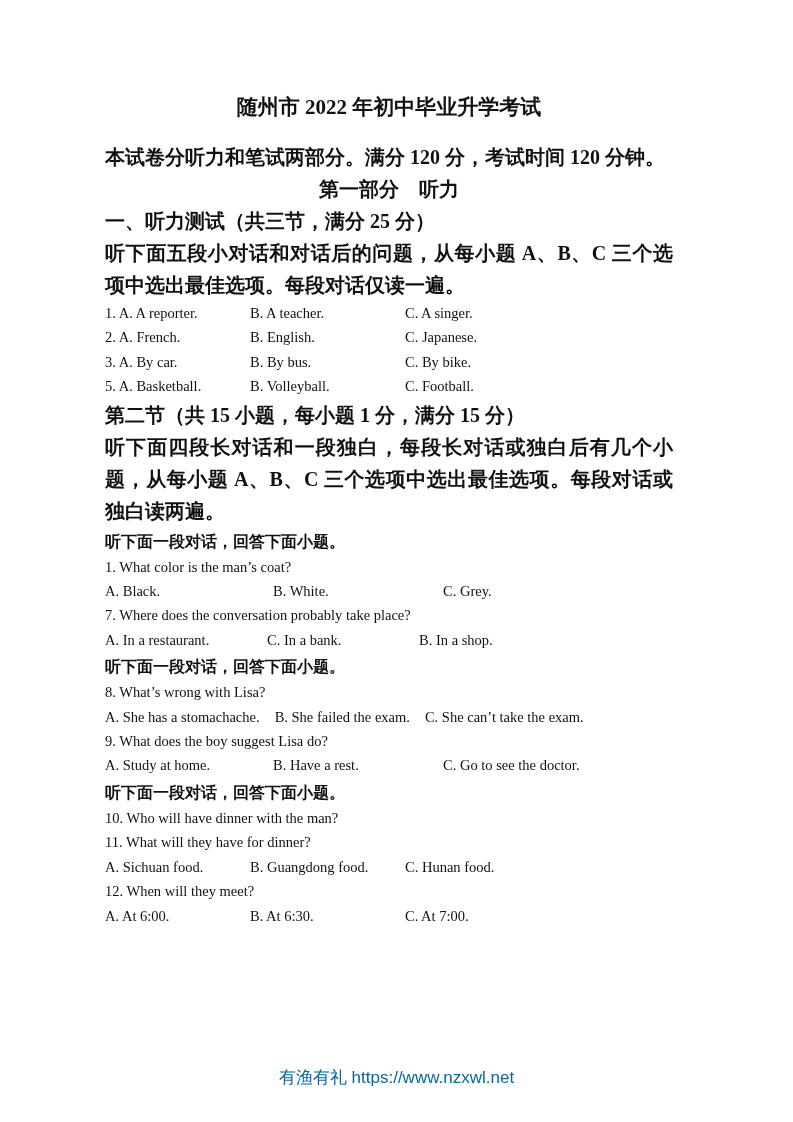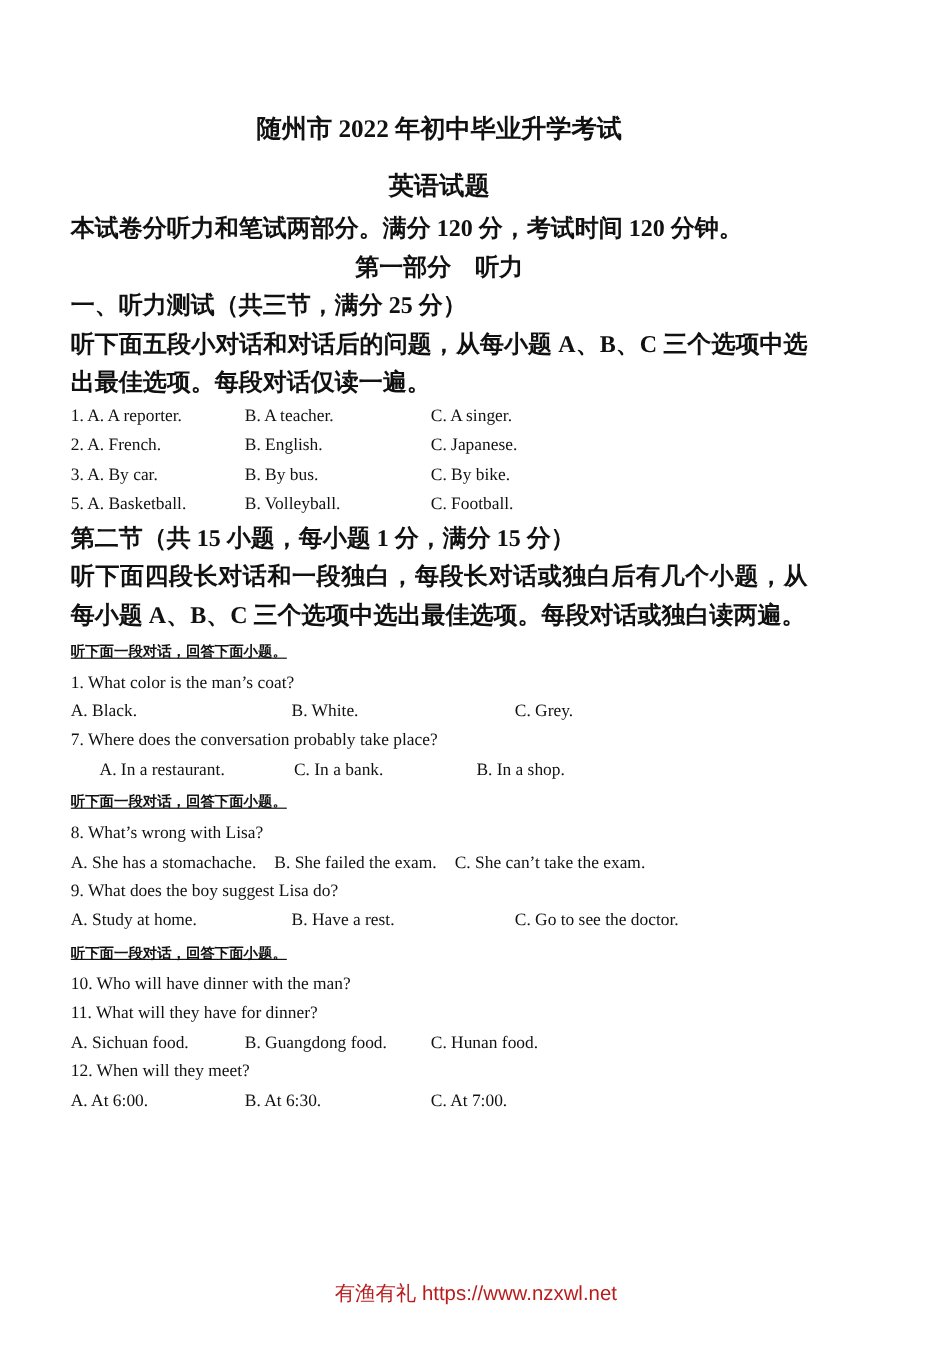--- a/index.html
+++ b/index.html
@@ -7,71 +7,70 @@
     width: 793px; height: 1122px;
     background: #ffffff;
     font-family: "Liberation Serif", "DejaVu Serif", serif;
     color: #111;
     overflow: hidden;
   }
   .page {
     position: relative;
     width: 793px; height: 1122px;
     box-sizing: border-box;
-    padding: 93px 120px 0 59px;
+    padding: 93px 120px 0 105px;
   }
   .title {
     font-size: 21px; font-weight: bold;
     text-align: center; line-height: 28px;
     margin: 0 0 20px 0;
   }
   .subtitle {
     font-size: 21px; font-weight: bold;
     text-align: center; line-height: 28px;
     margin: 0 0 6px 0;
   }
   .cn {
     font-size: 20px; font-weight: bold;
     line-height: 32px; margin: 0;
     text-align: justify;
   }
   .cn.center { text-align: center; }
   .lead {
-    font-size: 12px; font-weight: bold;
-    line-height: 27px; margin: 0; padding-top: 1px; text-decoration: underline;
+    font-size: 16px; font-weight: bold;
+    line-height: 27px; margin: 0; padding-top: 1px;
   }
   .en-line {
     font-size: 14.5px; font-weight: normal;
     line-height: 24.4px; margin: 0;
   }
   .opt-row { display: grid; }
   .opt-row span { display: block; }
   .cols-a { grid-template-columns: 145px 155px auto; }
-  .cols-b { grid-template-columns: 162px 152px auto; margin-left: 24px; }
-  .cols-c { grid-template-columns: 168px 170px auto; gap: 16px; }
+  .cols-b { grid-template-columns: 162px 152px auto; }
+  .cols-c { grid-template-columns: 168px 170px auto; }
   .cols-tight {
     display: flex; gap: 15px;
   }
   .footer {
     position: absolute;
     left: 0; top: 1066px; width: 793px;
     text-align: center;
     font-family: "Liberation Sans", "DejaVu Sans", sans-serif;
     font-size: 17px;
-    color: #b91c1c;
+    color: #0369a1;
     font-weight: normal;
   }
 </style>
 </head>
 <body>
 
 <div class="page">
 
   <h1 class="title">随州市 2022 年初中毕业升学考试</h1>
-  <h2 class="subtitle">英语试题</h2>
 
   <p class="cn">本试卷分听力和笔试两部分。满分 120 分，考试时间 120 分钟。</p>
   <p class="cn center">第一部分　听力</p>
 
   <p class="cn">一、听力测试（共三节，满分 25 分）</p>
   <p class="cn">听下面五段小对话和对话后的问题，从每小题 A、B、C 三个选项中选出最佳选项。每段对话仅读一遍。</p>
 
   <div class="en-line opt-row cols-a">
     <span>1. A. A reporter.</span>
     <span>B. A teacher.</span>

